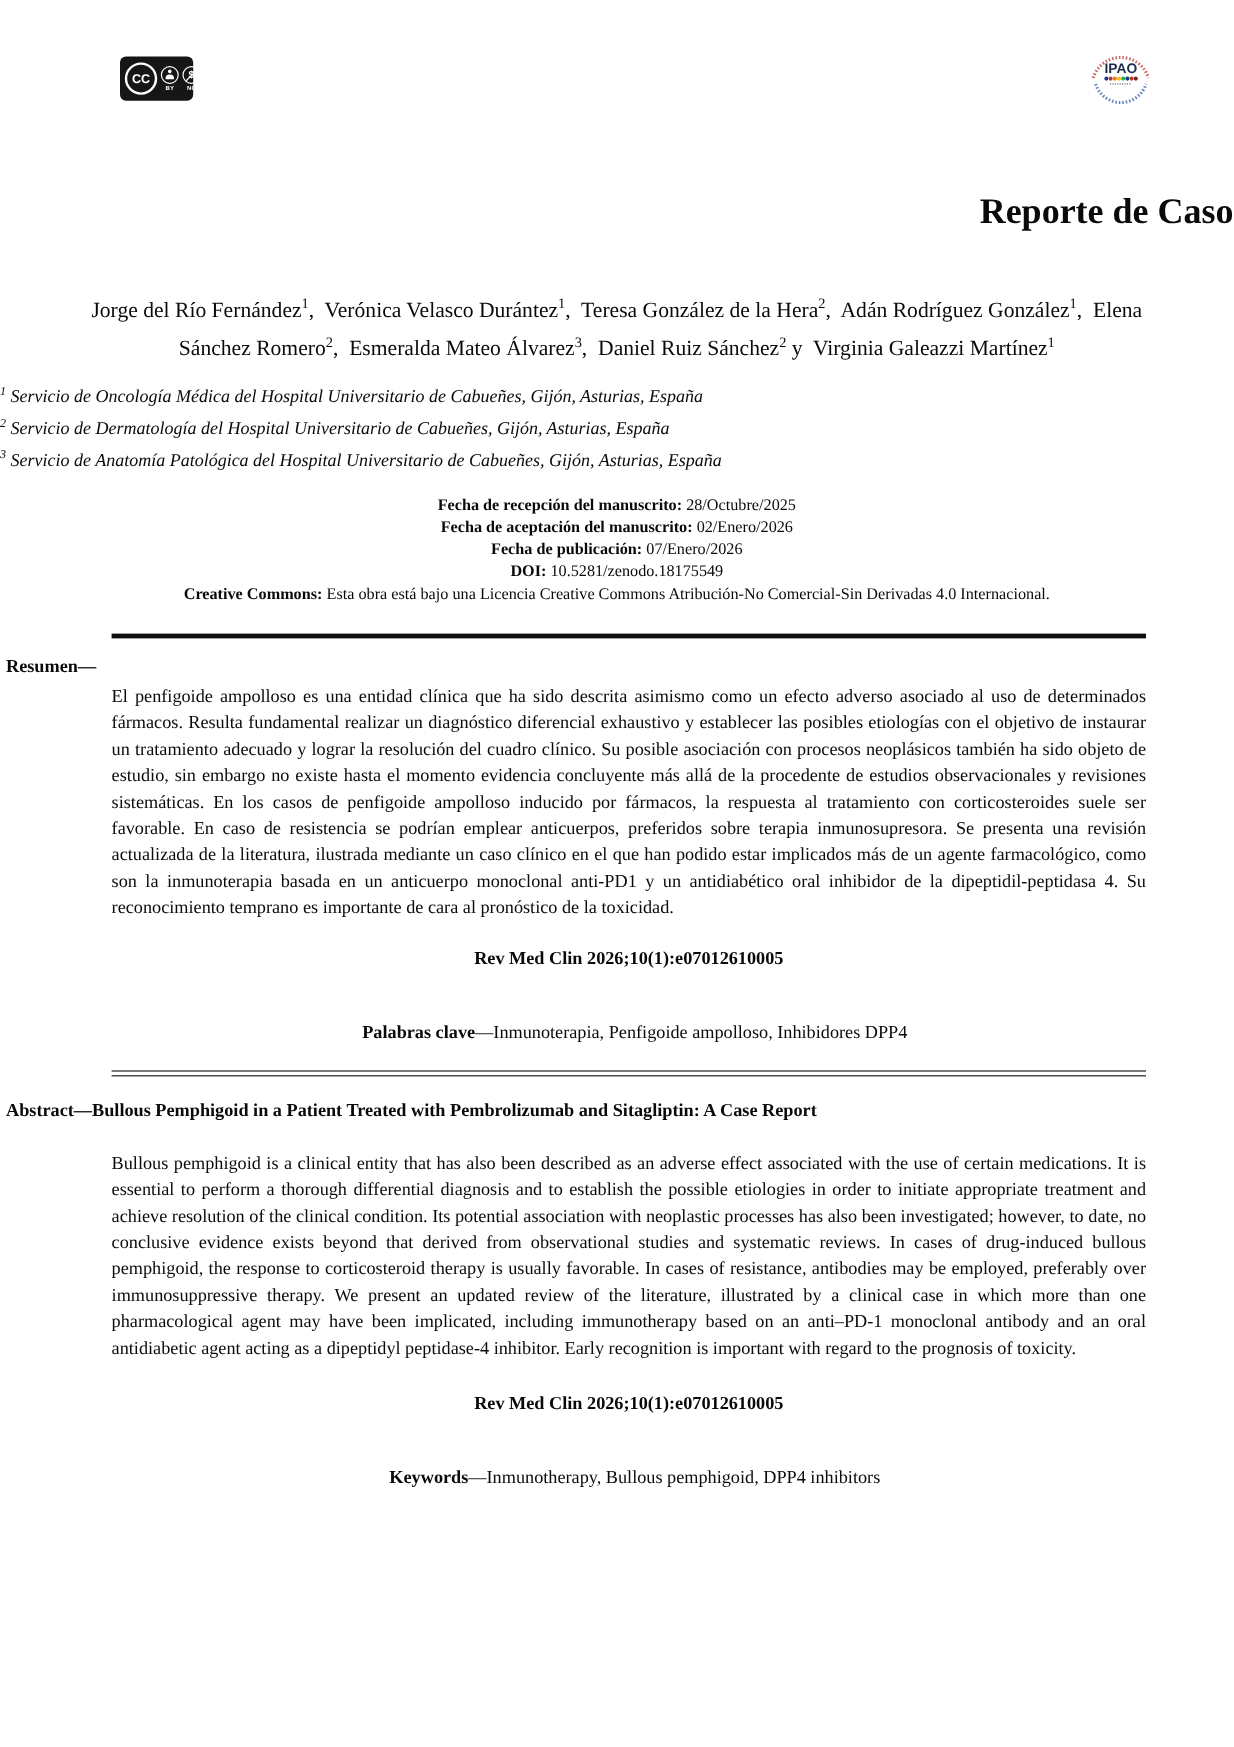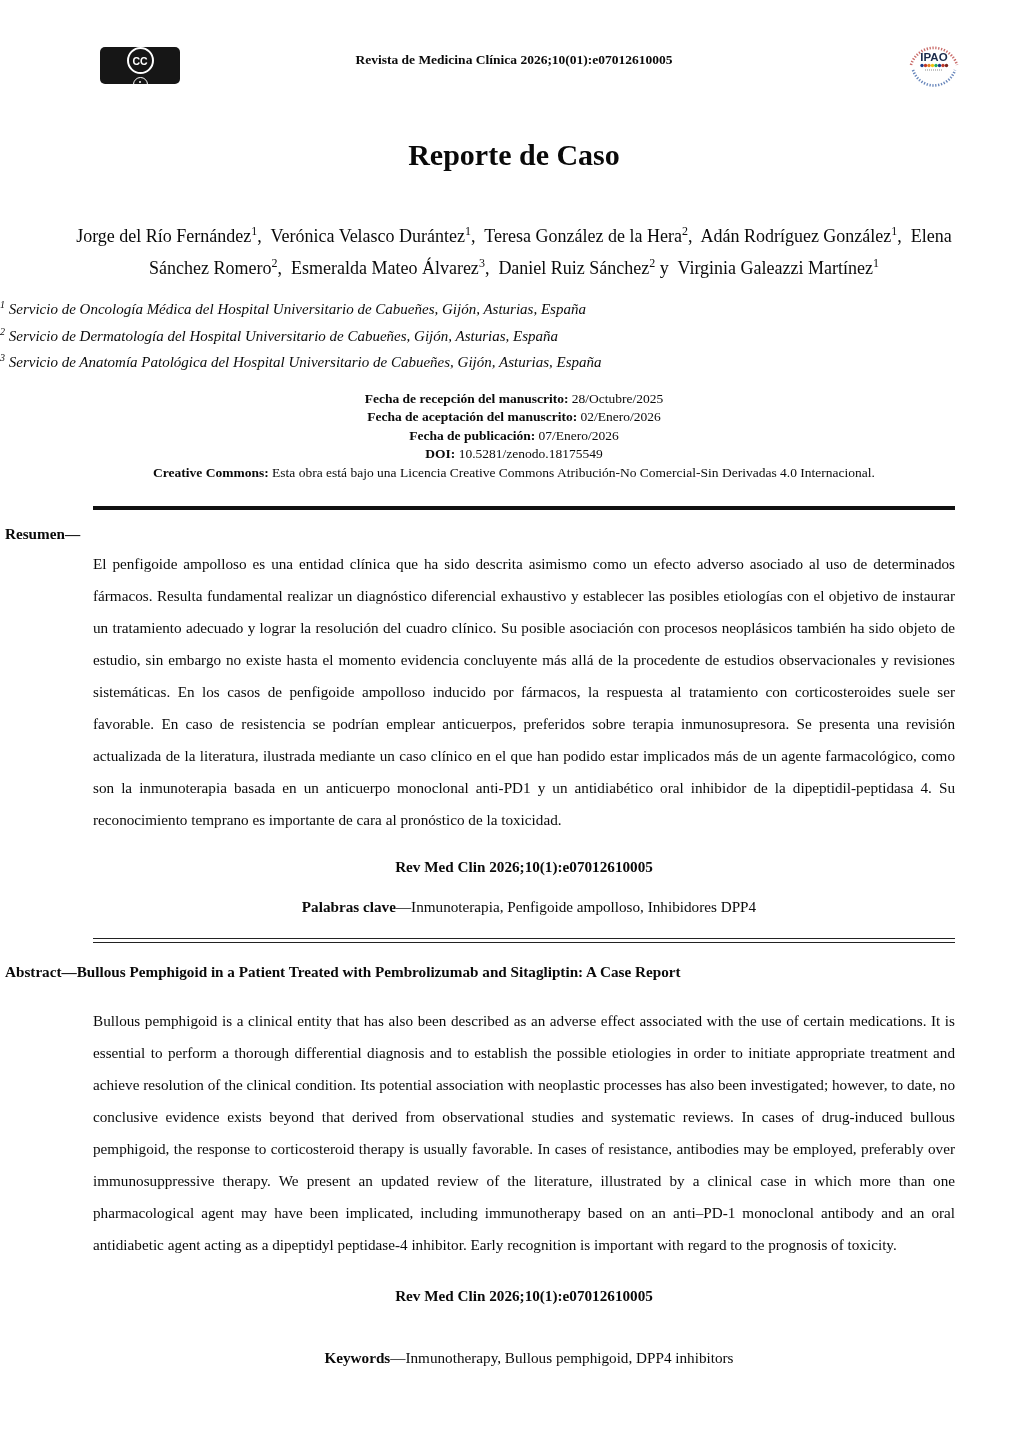--- a/index.html
+++ b/index.html
@@ -16,24 +16,23 @@
 
   
   .header { position: relative; height: 100px; }
   .journal-ref {
     position: absolute; left: 0; top: 52px; width: 100%;
     text-align: center; font-weight: bold; font-size: 13.5px;
   }
   
   .cc-badge {
     position: absolute; left: 100px; top: 47px;
-    width: 80px; height: 37px; background: #161616; border-radius: 5px;
+    width: 61px; height: 37px; background: #161616; border-radius: 5px;
     display: flex; align-items: center; padding: 0 4px; gap: 3px;
     box-sizing: border-box;
-    flex-direction: column;
   }
   .cc-main {
     width: 23px; height: 23px; border: 2.2px solid #fff; border-radius: 50%;
     color: #fff; font-weight: bold; font-size: 10.5px;
     display: flex; align-items: center; justify-content: center; flex: none;
     font-family: "Liberation Sans", sans-serif;
   }
   .cc-term { display: flex; flex-direction: column; align-items: center; flex: none; }
   .cc-circ {
     width: 15px; height: 15px; border: 1.6px solid #fff; border-radius: 50%;
@@ -49,47 +48,47 @@
   .glyph-nc-strike { position:absolute; width:1.3px; height:16px; background:#fff; transform:rotate(45deg); left:6px; top:-1px; }
   .glyph-nd { color:#fff; font-size:9.5px; font-weight:bold; font-family:"Liberation Sans",sans-serif; }
   
   .ipao-logo { position: absolute; left: 901px; top: 28px; width: 66px; height: 66px; }
 
   
   .title {
     margin: 60px auto 0; width: 846px; text-align: center;
     font-size: 30px; font-weight: bold; line-height: 1.27;
   }
-  .subtitle { margin-top: 38px; text-align: center; font-size: 30px; font-weight: bold; }
+  .subtitle { margin-top: 60px; text-align: right; font-size: 30px; font-weight: bold; }
 
   
   .authors {
     margin: 46px auto 0; width: 880px; text-align: center;
     font-size: 18px; line-height: 27px;
   }
   .authors sup { font-size: 12px; }
   .affiliations { margin-top: 12px; text-align: left; font-style: italic; font-size: 15px; line-height: 22.5px; }
   .affiliations sup { font-size: 10px; }
   .meta { margin-top: 16px; text-align: center; font-size: 13.5px; line-height: 18.6px; }
   .meta strong { font-weight: bold; }
 
   
   .rule-thick { margin-top: 24px; height: 4px; background: #111; width: 862px; margin-left: 93px; }
   .rule-double { margin-top: 22px; width: 862px; margin-left: 93px; height: 2.5px;
     border-top: 1.4px solid #222; border-bottom: 1.4px solid #222; box-sizing: content-box; }
 
   
   .section-heading { font-size: 15.2px; font-weight: bold; padding-left: 5px; }
   .resumen-heading { margin-top: 15px; font-family: Liberation Serif, serif; }
-  .body-par { margin-top: 5px; font-size: 15.2px; line-height: 32px; text-align: justify; }
+  .body-par { margin-top: 5px; font-size: 15.2px; line-height: 22px; text-align: justify; }
   .citation { font-weight: bold; font-size: 15.2px; }
   .citation-es { margin-top: 22px; }
   .kv-line { font-size: 15.2px; padding-left: 5px; }
   .kv-line .kv-label { font-weight: bold; }
-  .palabras-line { margin-top: 22px; }
+  .palabras-line { margin-top: 44px; }
   .abstract-heading { margin-top: 20px; }
   .abstract-par { margin-top: 24px; }
   .citation-en { margin-top: 26px; }
   .keywords-line { margin-top: 44px; }
 </style>
 </head>
 <body>
 
 <div class="page">
 
@@ -111,21 +110,20 @@
         <span class="cc-lbl">NC</span>
       </span>
       <span class="cc-term">
         <span class="cc-circ">
             <span class="glyph-nd">=</span>
           </span>
         <span class="cc-lbl">ND</span>
       </span>
     </div>
 
-    <div class="journal-ref">Revista de Medicina Clínica 2026;10(01):e07012610005</div>
 
     <div class="ipao-logo">
       <svg width="66" height="66" viewBox="0 0 66 66">
         <path d="M 10,37 A 24,24 0 0 1 56,37" fill="none" stroke="#c0504d" stroke-width="2.6" stroke-dasharray="1.3 1.6" opacity="0.85"></path>
         <path d="M 12,42 A 22,22 0 0 0 54,42" fill="none" stroke="#4a6fae" stroke-width="2.6" stroke-dasharray="1.3 1.6" opacity="0.85"></path>
         <text x="33" y="33" text-anchor="middle" font-family="Liberation Sans, sans-serif" font-size="11.5" font-weight="bold" fill="#1a2a4a">IPAO</text>
         <circle cx="21" cy="37.5" r="1.7" fill="#1a3b8c"></circle>
         <circle cx="24.5" cy="37.5" r="1.7" fill="#c0392b"></circle>
         <circle cx="28" cy="37.5" r="1.7" fill="#e67e22"></circle>
         <circle cx="31.5" cy="37.5" r="1.7" fill="#f1c40f"></circle>

